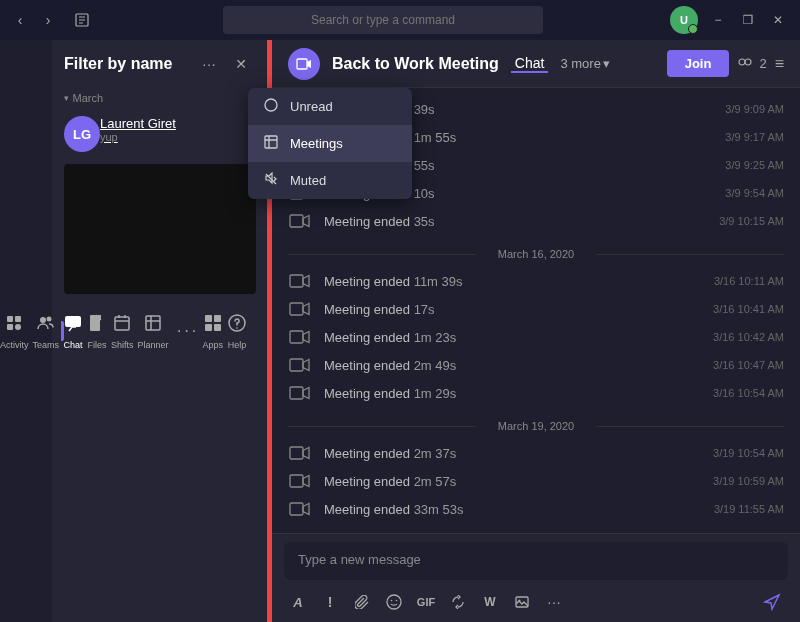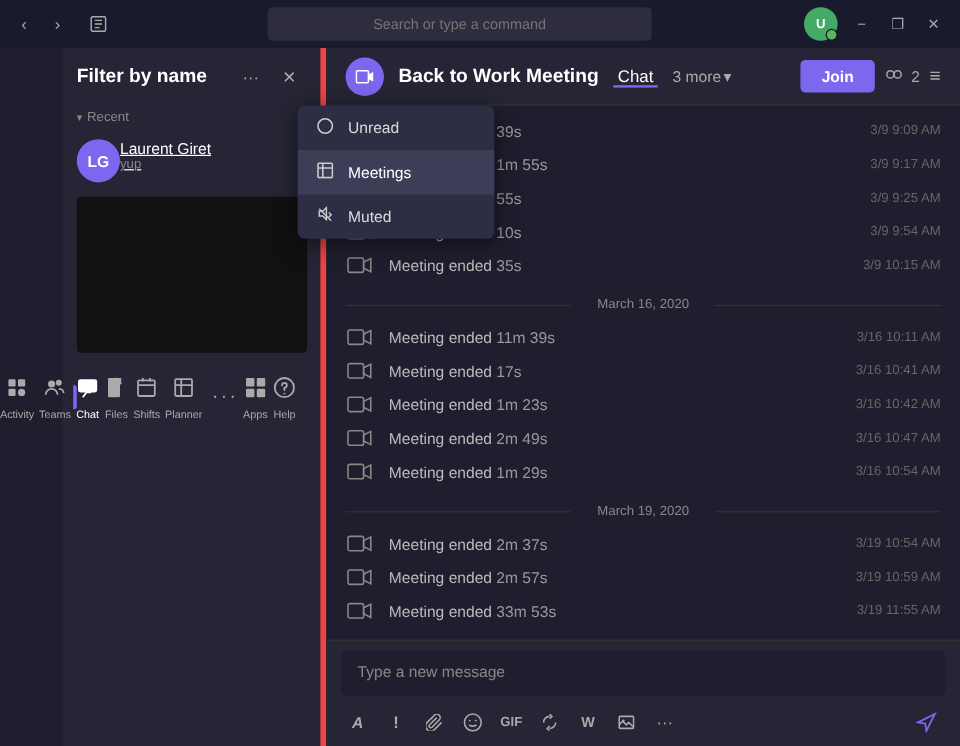--- a/index.html
+++ b/index.html
@@ -397,21 +397,21 @@
   <div class="chat-panel">
     <div class="chat-panel-header">
       <span class="chat-panel-title">Filter by name</span>
       <div class="header-actions">
         <button class="icon-btn">···</button>
         <button class="icon-btn">✕</button>
       </div>
     </div>
     <div class="section-label">
       <span class="section-arrow">▾</span>
-      <span>Recent</span>
+      <span>March</span>
     </div>
     <div class="chat-item">
       <div class="chat-avatar">LG</div>
       <div class="chat-info">
         <div class="chat-name">Laurent Giret</div>
         <div class="chat-preview">yup</div>
       </div>
     </div>
     <div class="chat-thumbnail"></div>
   </div>

